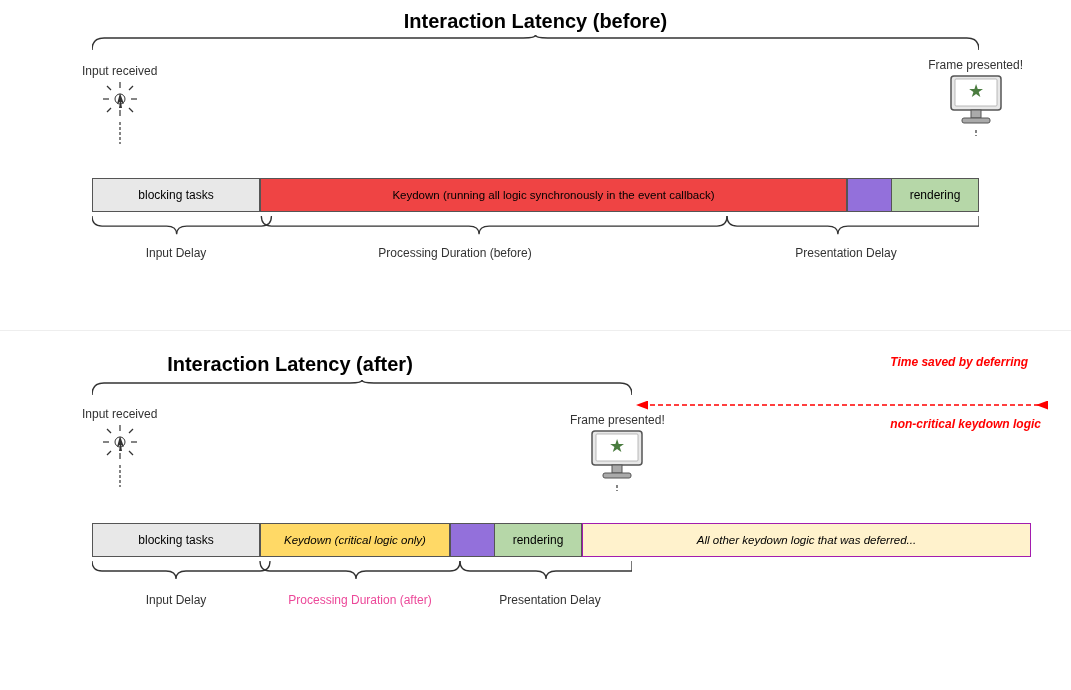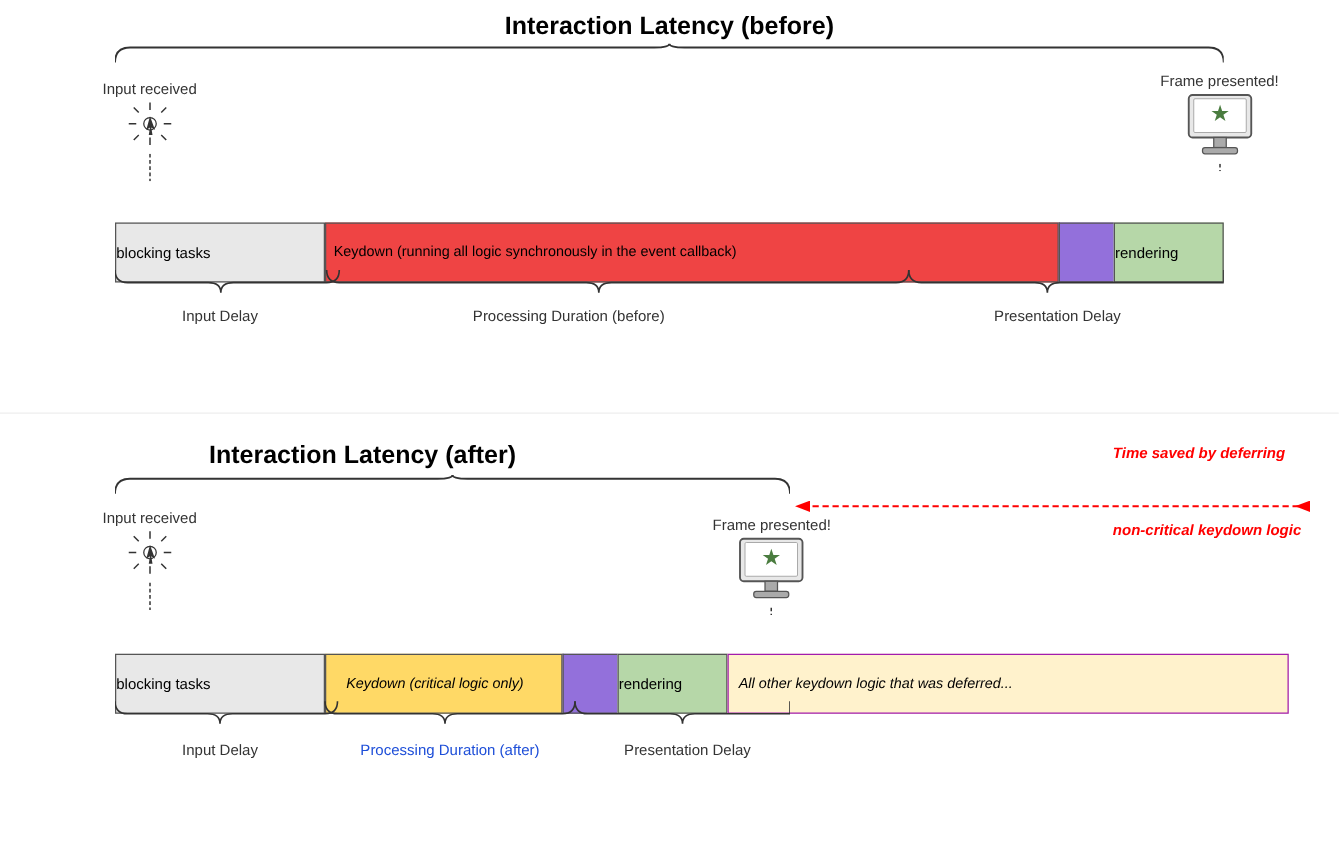--- a/index.html
+++ b/index.html
@@ -30,23 +30,24 @@
     }
 
     .section-title {
       text-align: center;
       font-size: 20px;
       font-weight: bold;
       margin-bottom: 8px;
     }
 
     .bar {
-      height: 48px;
+      height: 34px;
       display: flex;
       align-items: center;
+      justify-content: center;
       font-size: 12px;
       border: 1px solid #555;
       white-space: nowrap;
       overflow: hidden;
     }
 
     .bar-blocking {
       background: #e8e8e8;
       width: 168px;
     }
@@ -255,18 +256,18 @@
     <svg style="position:absolute;top:212px;left:62px;width:540px;" viewBox="0 0 540 60" preserveAspectRatio="none">
 
       <path d="M0,4 Q0,14 10,14 L74,14 Q84,14 84,22 Q84,14 94,14 L168,14 Q178,14 178,4" fill="none" stroke="#333" stroke-width="1.3"></path>
 
       <path d="M168,4 Q168,14 178,14 L254,14 Q264,14 264,22 Q264,14 274,14 L358,14 Q368,14 368,4" fill="none" stroke="#333" stroke-width="1.3"></path>
 
       <path d="M368,4 Q368,14 378,14 L444,14 Q454,14 454,22 Q454,14 464,14 L540,14 Q540,4 540,4" fill="none" stroke="#333" stroke-width="1.3"></path>
     </svg>
 
     <div style="position:absolute;top:248px;left:62px;width:168px;text-align:center;font-size:12px;color:#333;">Input Delay</div>
-    <div style="position:absolute;top:248px;left:230px;width:200px;text-align:center;font-size:12px;color:#1d4ed8;">Processing Duration (after)</div>
+    <div style="position:absolute;top:248px;left:230px;width:200px;text-align:center;font-size:12px;color:#ec4899;">Processing Duration (after)</div>
     <div style="position:absolute;top:248px;left:430px;width:180px;text-align:center;font-size:12px;color:#333;">Presentation Delay</div>
 
   </div>
 
 </div>
 
 </body></html>

